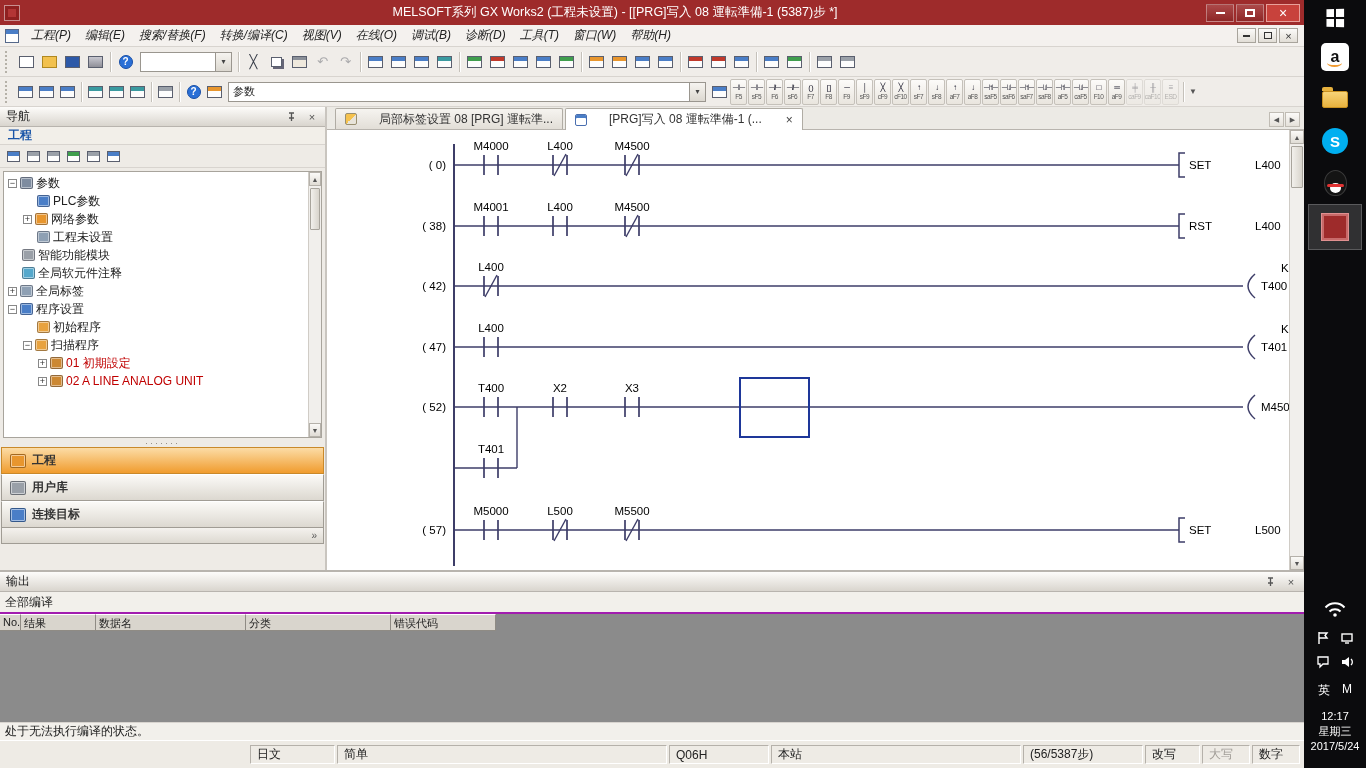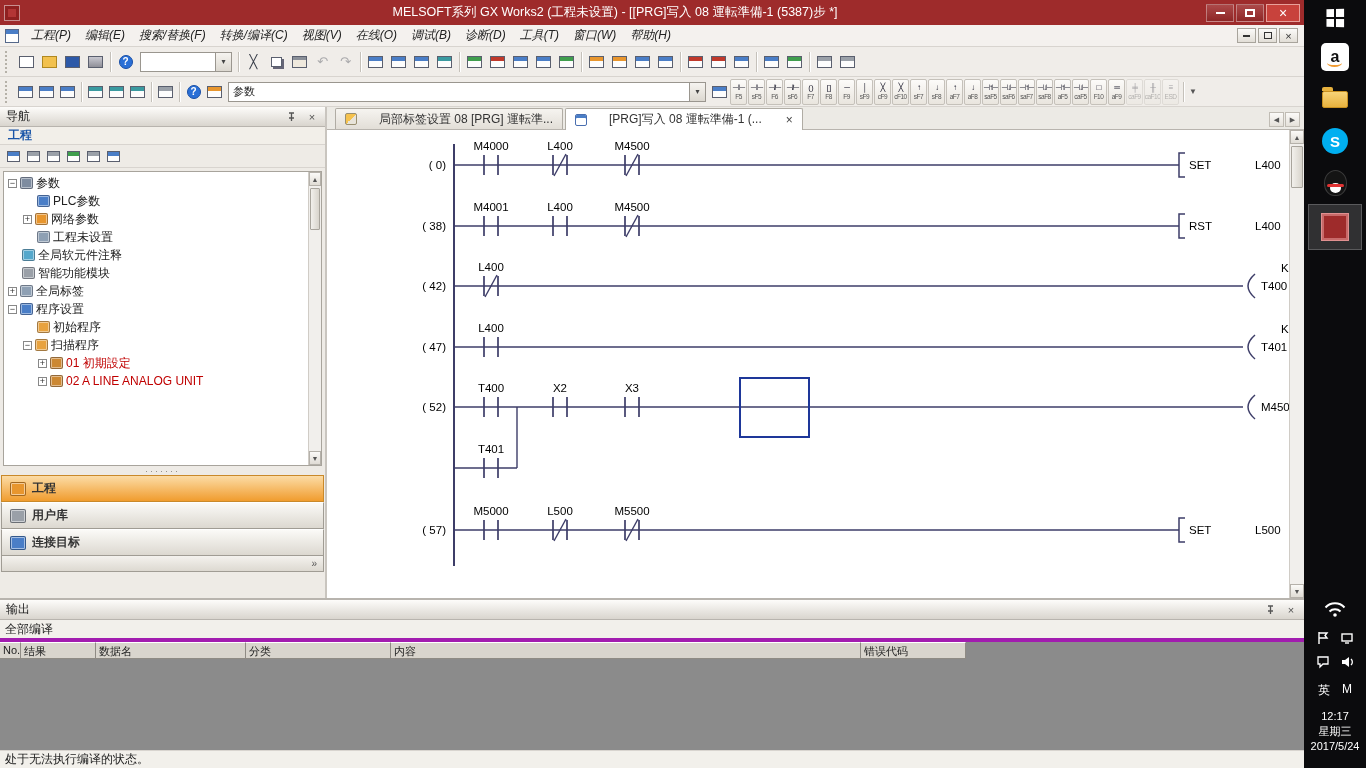--- a/index.html
+++ b/index.html
@@ -140,21 +140,21 @@
   .tab-nav span { width:15px; height:15px; font-size:7px; display:flex; align-items:center;
     justify-content:center; color:#555; border:1px solid #c0bcb4; background:linear-gradient(#fbfaf8,#e5e1da); }
   .editor-body { flex:1; display:flex; min-height:0; background:#fff; }
   .ladder-wrap { flex:1; position:relative; overflow:hidden; }
   svg text { font-family:"Liberation Sans","DejaVu Sans",sans-serif; font-size:11.5px; fill:#000; }
 
   
   .output { height:170px; border-top:2px solid #b8b4ae; display:flex; flex-direction:column;
     background:#f2f0eb; flex:none; }
   .compile-row { height:22px; display:flex; align-items:center; padding:0 5px;
-    border-bottom:4px solid #a21caf; flex:none;font-family:Liberation Serif, serif; }
+    border-bottom:2px solid #a21caf; flex:none;font-family:Liberation Serif, serif; }
   .output-table-header { height:17px; display:flex; background:#8b8b8b; flex:none; }
   .oth { background:#d9d5cd; border-right:1px solid #8f8b84; border-top:1px solid #fff;
     border-bottom:1px solid #8f8b84; font-size:11px; padding:1px 3px; white-space:nowrap; overflow:hidden; }
   .oth-fill { flex:1; background:#8b8b8b; }
   .output-body { flex:1; background:#8b8b8b; }
   .output-msg { height:18px; display:flex; align-items:center; padding:0 5px;
     background:#f2f0eb; border-top:1px solid #d8d4cf; flex:none; }
 
   
   .statusbar { height:28px; background:#eeebe5; border-top:1px solid #fff; display:flex;
@@ -550,27 +550,27 @@
                 <span class="ti" style="background: rgb(232, 150, 46);"></span>
                 <span class="tree-label">网络参数</span>
               </div>
               <div class="tree-row" style="padding-left: 19px;">
                 <span class="expander-sp"></span>
                 <span class="ti" style="background: rgb(142, 160, 180);"></span>
                 <span class="tree-label">工程未设置</span>
               </div>
               <div class="tree-row" style="padding-left: 4px;">
                 <span class="expander-sp"></span>
+                <span class="ti" style="background: rgb(154, 160, 168);"></span>
+                <span class="tree-label">智能功能模块</span>
+              </div>
+              <div class="tree-row" style="padding-left: 4px;">
+                <span class="expander-sp"></span>
                 <span class="ti" style="background: rgb(85, 168, 204);"></span>
                 <span class="tree-label">全局软元件注释</span>
-              </div>
-              <div class="tree-row" style="padding-left: 4px;">
-                <span class="expander-sp"></span>
-                <span class="ti" style="background: rgb(154, 160, 168);"></span>
-                <span class="tree-label">智能功能模块</span>
               </div>
               <div class="tree-row" style="padding-left: 4px;">
                 <span class="expander">+</span>
                 <span class="ti" style="background: rgb(142, 160, 180);"></span>
                 <span class="tree-label">全局标签</span>
               </div>
               <div class="tree-row" style="padding-left: 4px;">
                 <span class="expander">−</span>
                 <span class="ti" style="background: rgb(74, 126, 199);"></span>
                 <span class="tree-label">程序设置</span>
@@ -772,28 +772,38 @@
             </svg>
           </span>
         <span class="hdr-btn">×</span>
       </div>
       <div class="compile-row">全部编译</div>
       <div class="output-table-header">
           <div class="oth" style="width: 21px;">No.</div>
           <div class="oth" style="width: 75px;">结果</div>
           <div class="oth" style="width: 150px;">数据名</div>
           <div class="oth" style="width: 145px;">分类</div>
-          <div class="oth" style="width: 470px;">内容</div>
           <div class="oth" style="width: 105px;">错误代码</div>
           <div class="oth-fill"></div>
         </div>
       <div class="output-body"></div>
       <div class="output-msg">处于无法执行编译的状态。</div>
     </div>
 
+    <div class="statusbar">
+        <div class="sb-spacer"></div>
+        <div class="sb-seg" style="width: 85px;">日文</div>
+        <div class="sb-seg" style="width: 330px;">简单</div>
+        <div class="sb-seg" style="width: 100px;">Q06H</div>
+        <div class="sb-seg" style="width: 250px;">本站</div>
+        <div class="sb-seg" style="width: 120px;">(56/5387步)</div>
+        <div class="sb-seg" style="width: 55px;">改写</div>
+        <div class="sb-seg disabled" style="width: 48px;">大写</div>
+        <div class="sb-seg" style="width: 48px;">数字</div>
+      </div>
   </div>
 
   <div class="taskbar">
     <div class="tb-item start">
       <span class="win-logo">
           <span></span>
           <span></span>
           <span></span>
           <span></span>
         </span>

